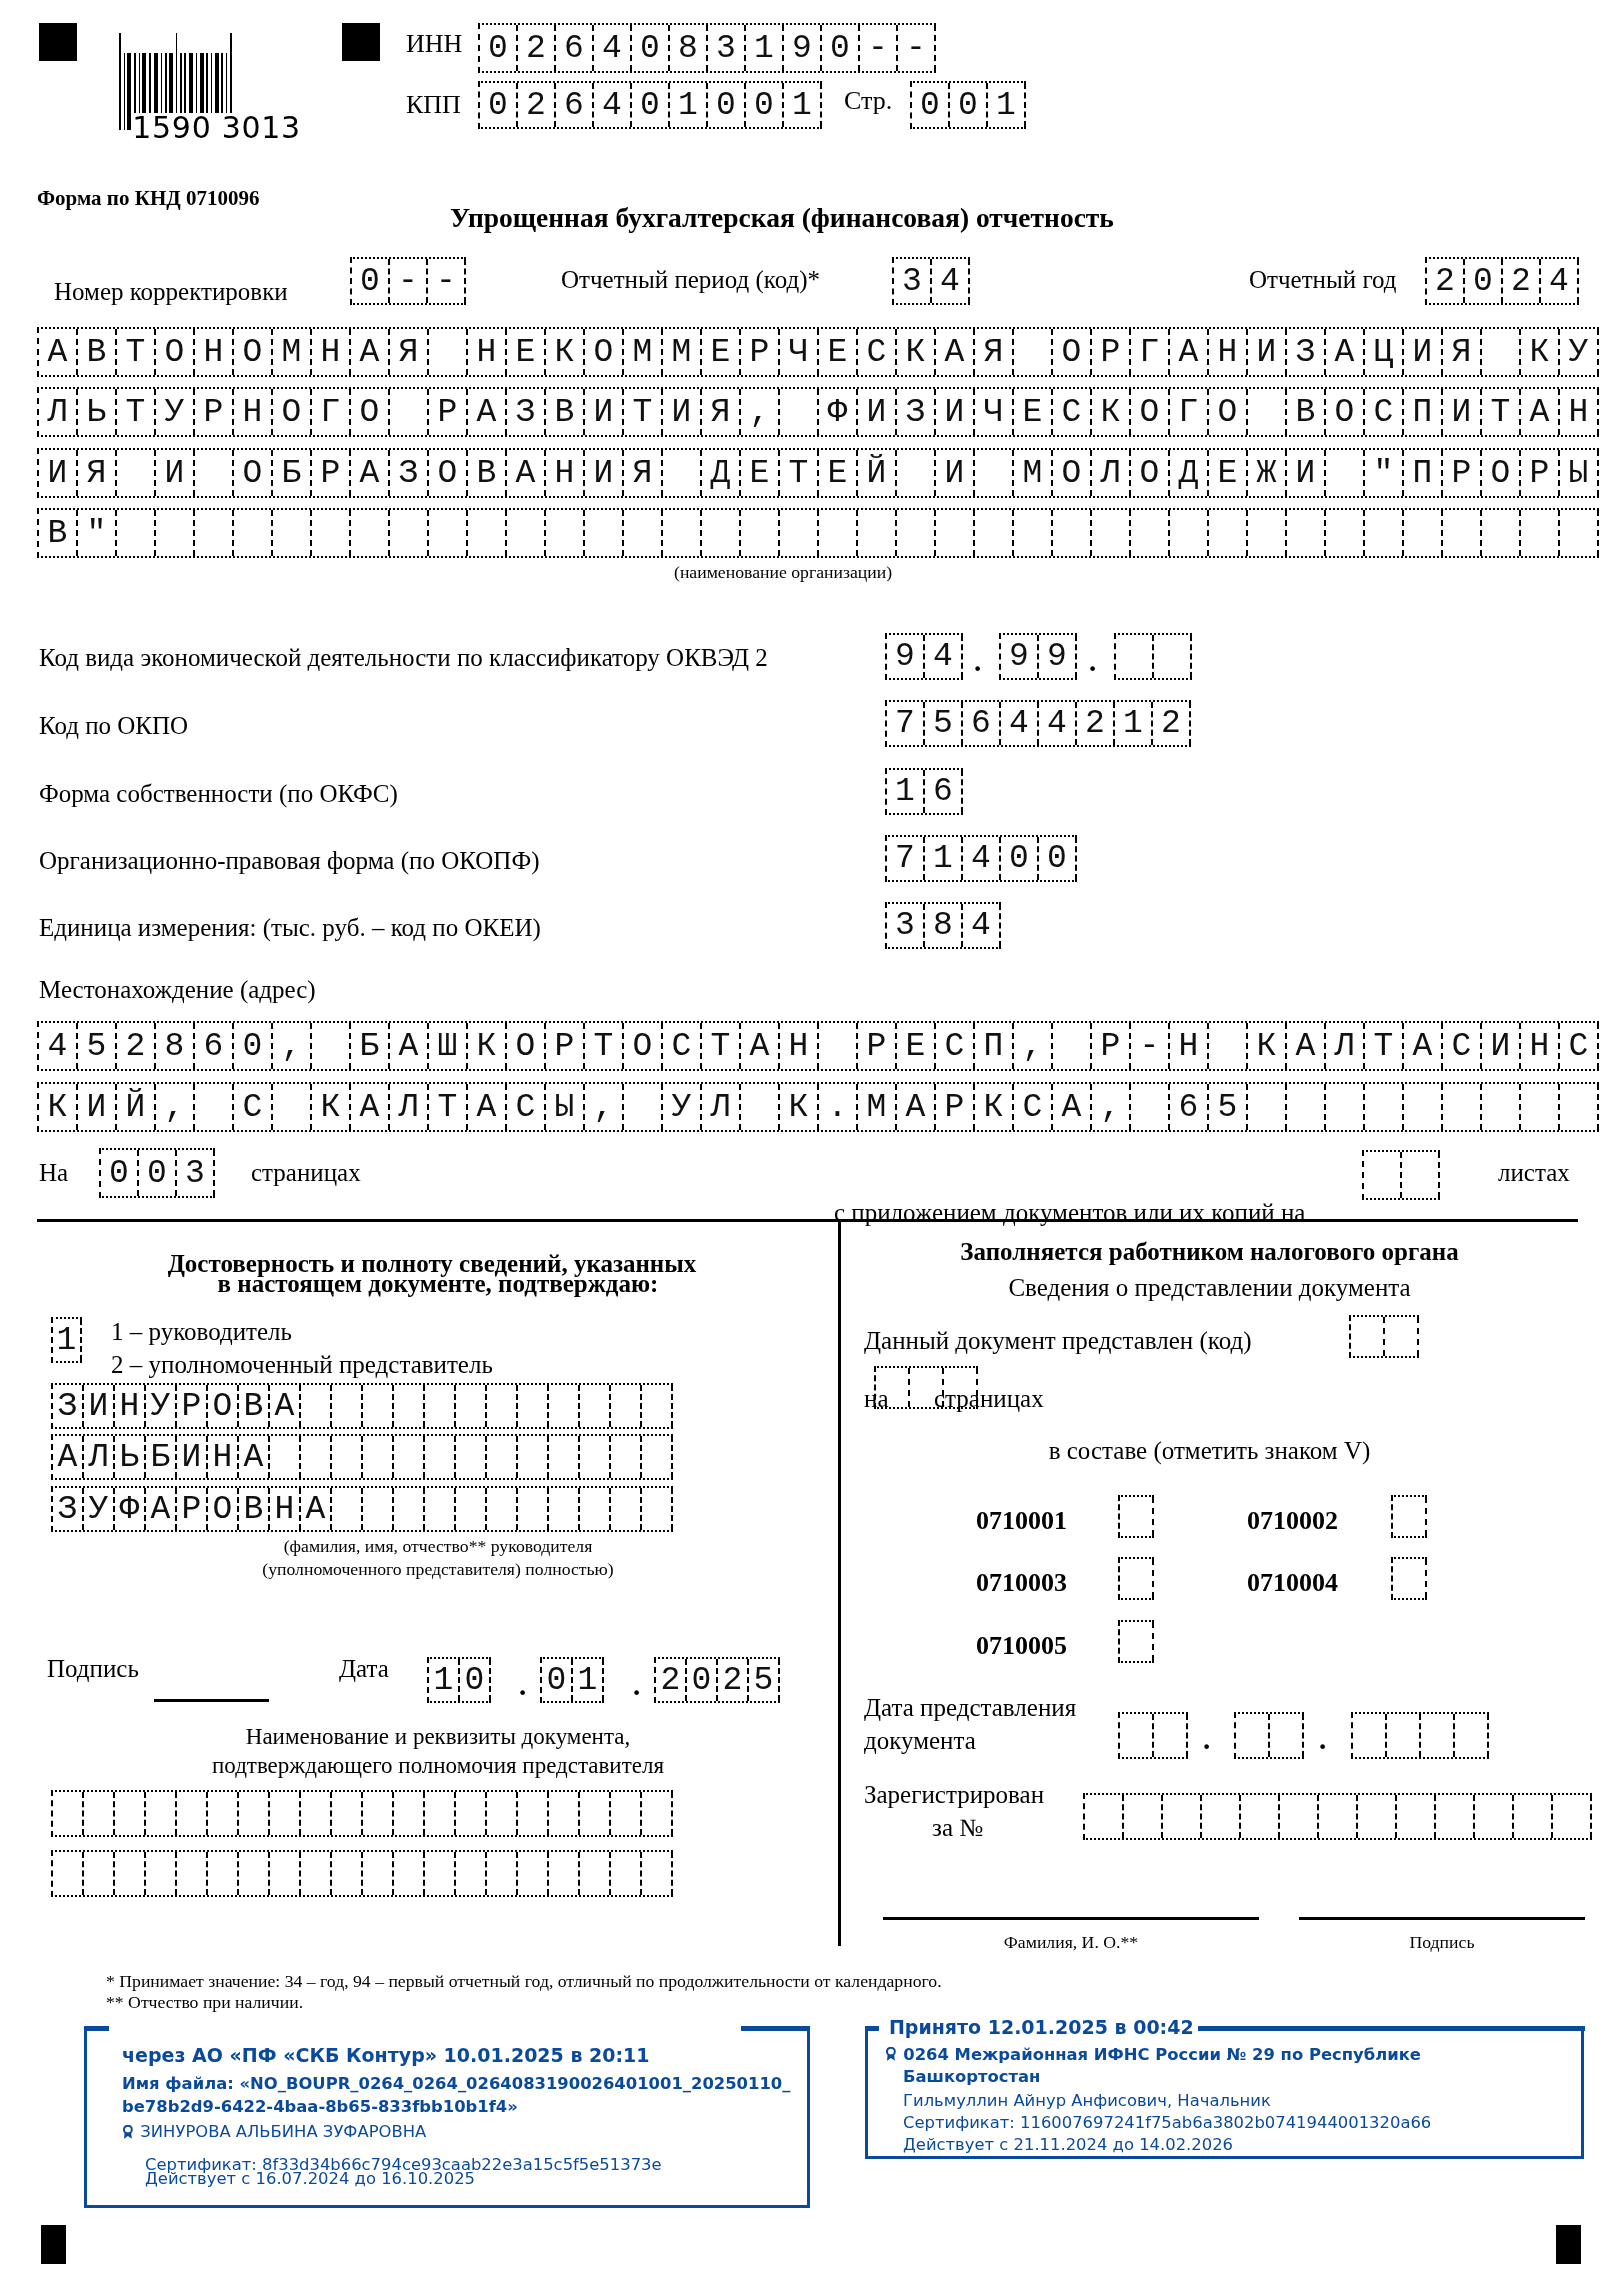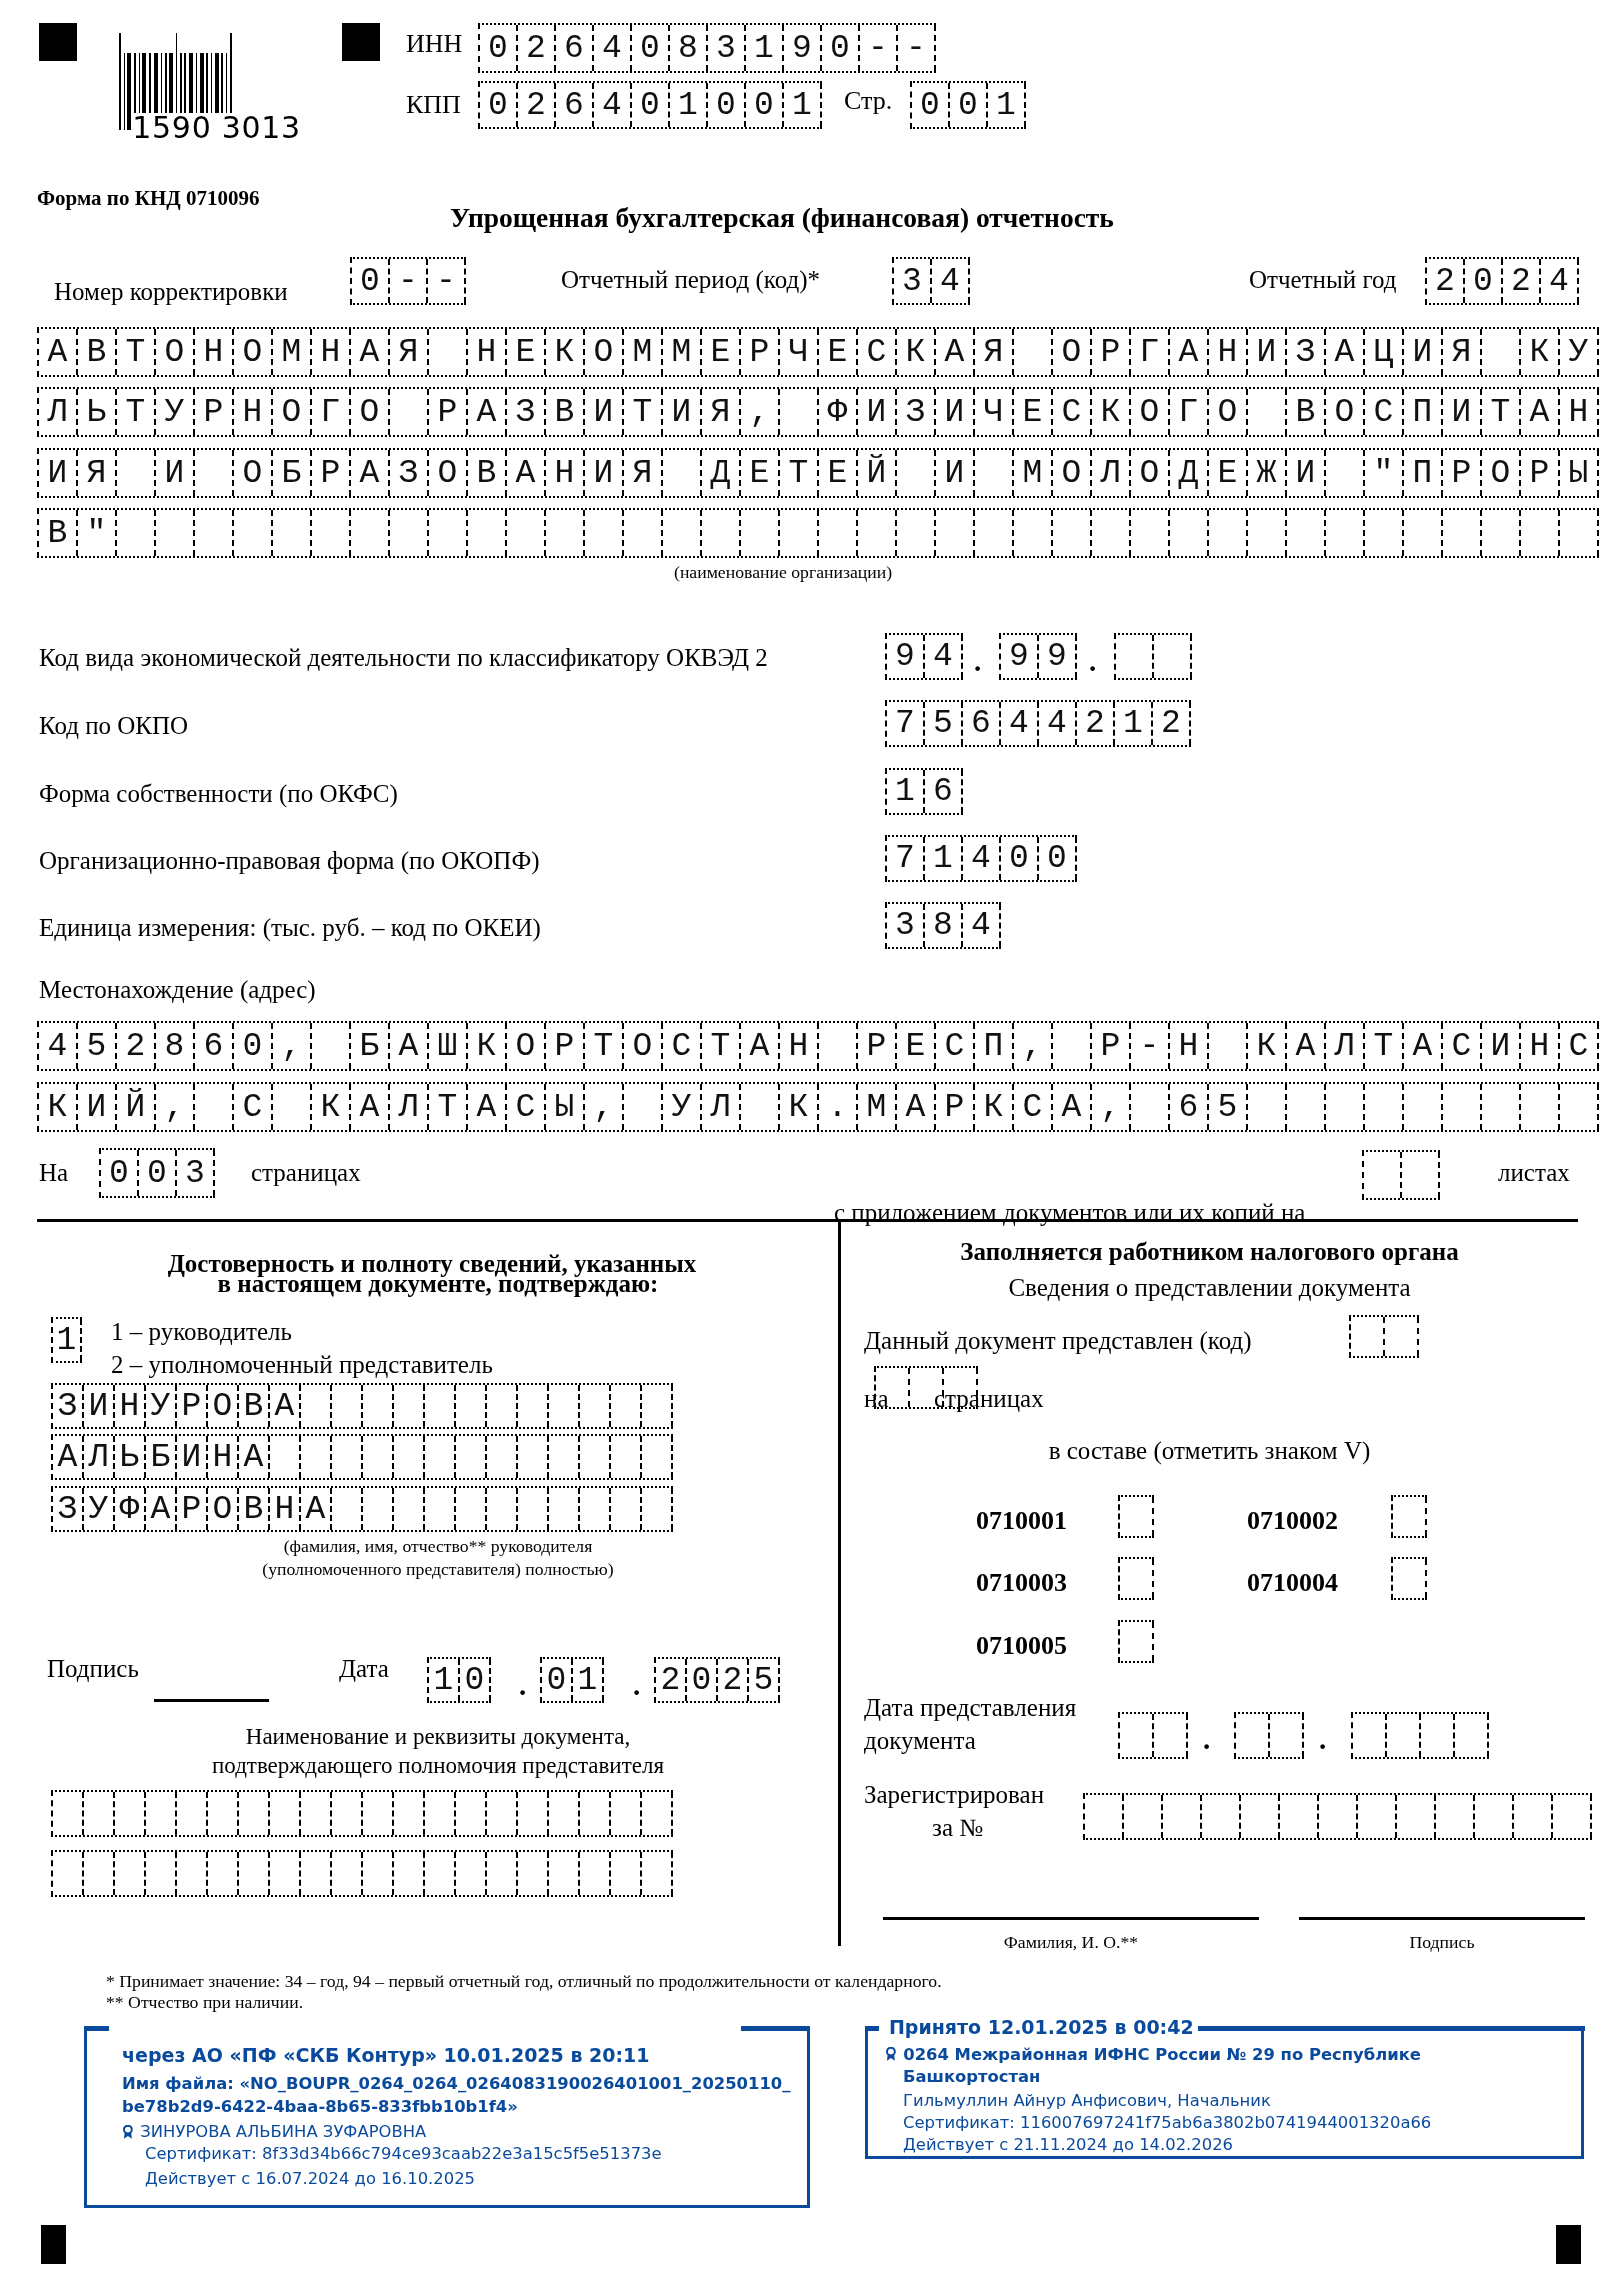--- a/index.html
+++ b/index.html
@@ -679,21 +679,21 @@
   <div class="title-line" style="left:654px;width:69px;"></div>
   <div style="position:absolute;left:35px;top:11.8px;" class="ttl">через АО «ПФ «СКБ Контур» 10.01.2025 в 20:11</div>
   <div style="position:absolute;left:35px;top:41px;" class="bold">Имя файла: «NO_BOUPR_0264_0264_0264083190026401001_20250110_</div>
   <div style="position:absolute;left:35px;top:64px;" class="bold">be78b2d9-6422-4baa-8b65-833fbb10b1f4»</div>
   <div style="position:absolute;left:35px;top:89px;" class="norm">
     <svg class="medal" viewBox="0 0 18 22">
         <circle cx="9" cy="7" r="6" fill="none" stroke="#0a4a9c" stroke-width="3"></circle>
         <path d="M4 12 L3 21 L9 17 L15 21 L14 12" fill="#0a4a9c"></path>
       </svg><span>ЗИНУРОВА АЛЬБИНА ЗУФАРОВНА</span>
   </div>
-  <div style="position:absolute;left:58px;top:111px;text-align:center;" class="norm">Сертификат: 8f33d34b66c794ce93caab22e3a15c5f5e51373e</div>
+  <div style="position:absolute;left:58px;top:122px;text-align:center;" class="norm">Сертификат: 8f33d34b66c794ce93caab22e3a15c5f5e51373e</div>
   <div style="position:absolute;left:58px;top:136px;" class="norm">Действует с 16.07.2024 до 16.10.2025</div>
 </div>
 
 <div class="stamp" style="left:865px;top:2030px;width:713px;height:126px;">
   <div class="title-line" style="left:-3.3px;width:14.4px;"></div>
   <div class="title-line" style="left:321px;width:396px;"></div>
   <div style="position:absolute;left:17px;top:-15.7px;background:#fff;padding:0 3.9px;" class="ttl">Принято 12.01.2025 в 00:42</div>
   <div style="position:absolute;left:17px;top:11.8px;" class="bold">
     <svg class="medal" viewBox="0 0 18 22">
         <circle cx="9" cy="7" r="6" fill="none" stroke="#0a4a9c" stroke-width="3"></circle>

